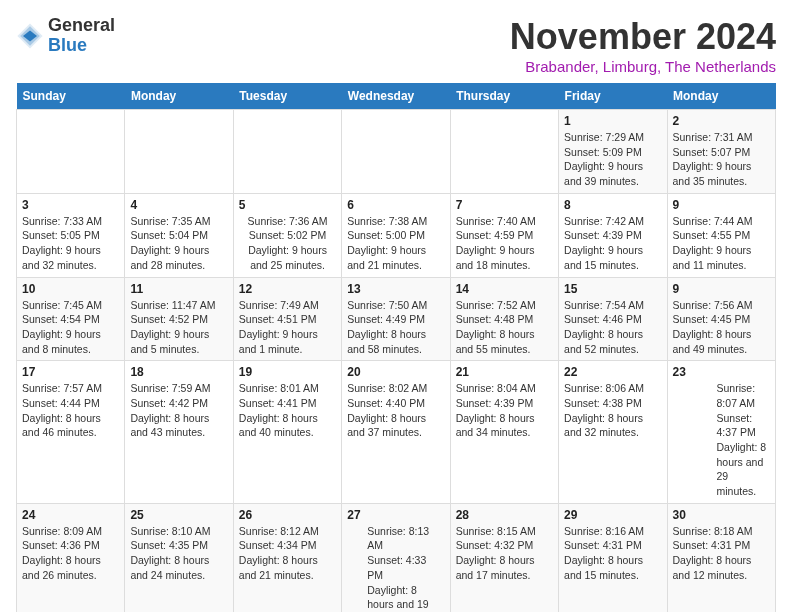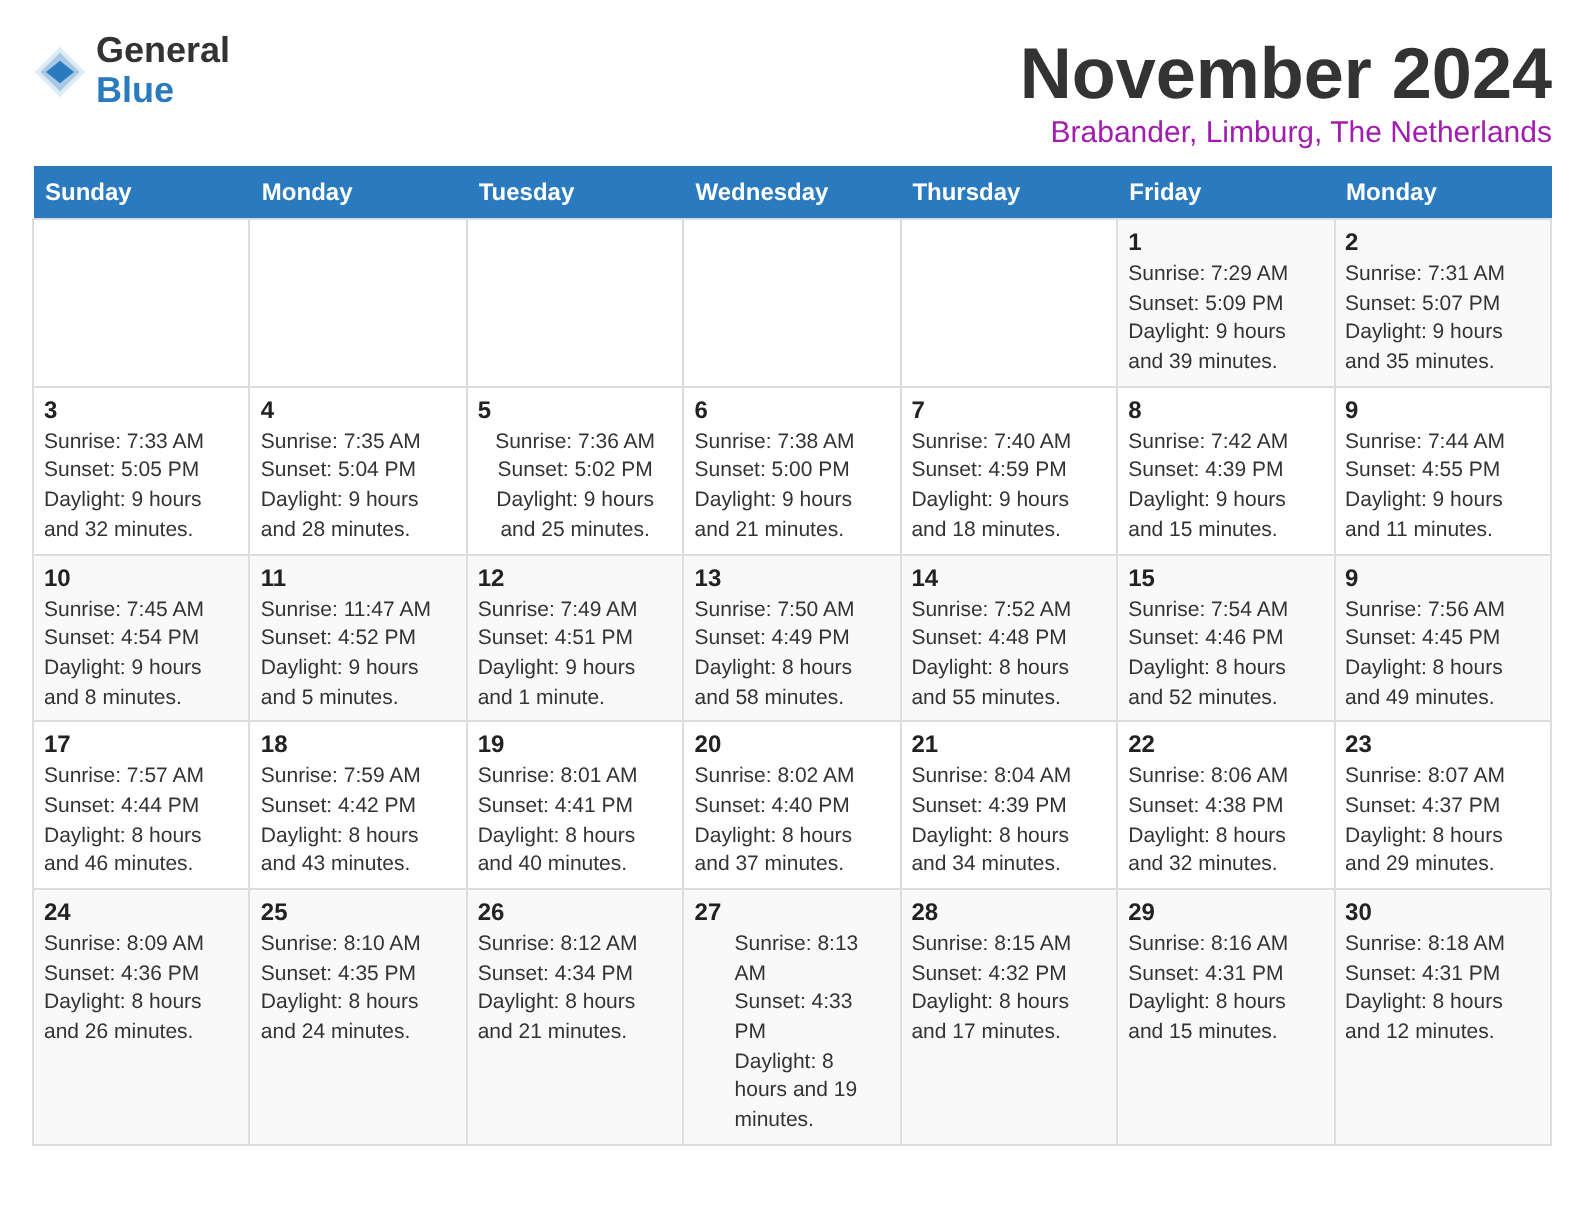--- a/index.html
+++ b/index.html
@@ -264,21 +264,21 @@
 Daylight: 8 hours and 34 minutes.</div>
         </td>
         <td>
           <div class="day-num">22</div>
           <div class="day-info" style="white-space: pre-line;">Sunrise: 8:06 AM
 Sunset: 4:38 PM
 Daylight: 8 hours and 32 minutes.</div>
         </td>
         <td>
           <div class="day-num">23</div>
-          <div class="day-info" style="white-space: pre-line;">Sunrise: 8:07 AM
+          <div class="day-info" style="white-space: pre-line; margin-left: 44px;">Sunrise: 8:07 AM
 Sunset: 4:37 PM
 Daylight: 8 hours and 29 minutes.</div>
         </td>
       </tr>
       <tr>
         <td>
           <div class="day-num">24</div>
           <div class="day-info" style="white-space: pre-line;">Sunrise: 8:09 AM
 Sunset: 4:36 PM
 Daylight: 8 hours and 26 minutes.</div>

